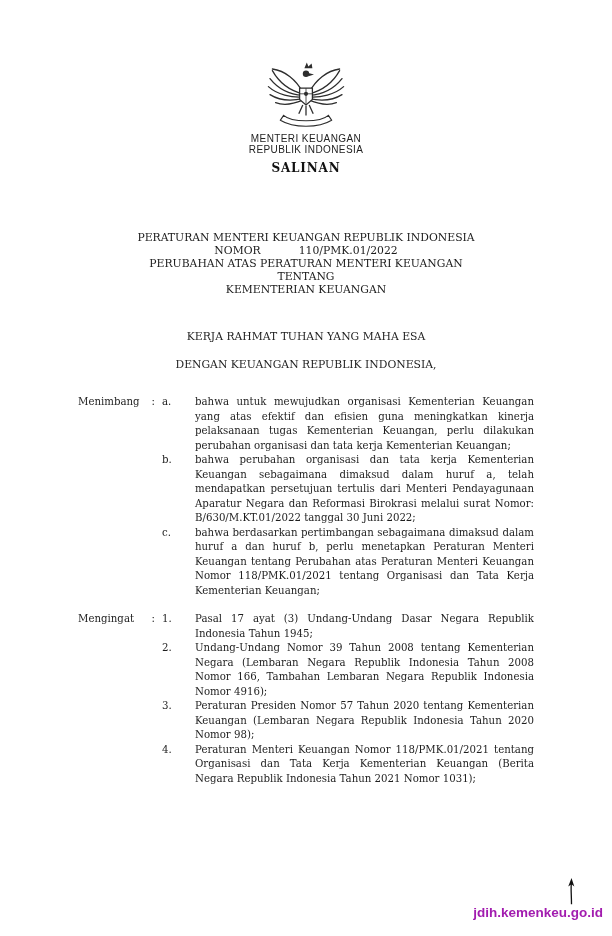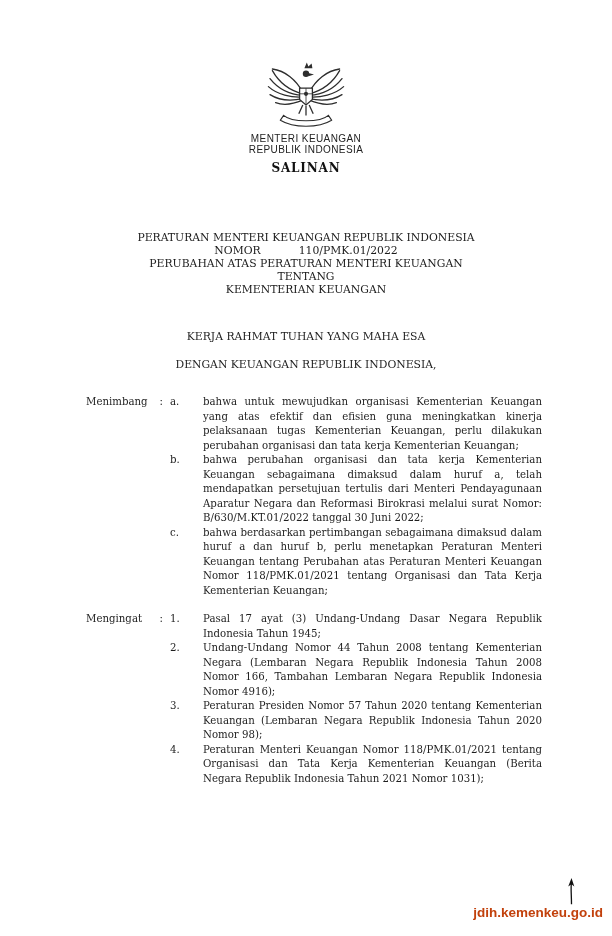--- a/index.html
+++ b/index.html
@@ -45,21 +45,21 @@
   .authority {
     position: absolute; top: 358px; left: 0; right: 0;
     text-align: center; font-size: 10.8px;
   }
 
   
   .body-area {
     position: absolute; top: 395px; left: 78px; width: 456px;
     font-size: 10.2px; line-height: 14.5px;
   }
-  .block { display: flex; align-items: flex-start; margin-left: 8px; }
+  .block { display: flex; align-items: flex-start; }
   .block + .block { margin-top: 14px; }
   .block-label {
     width: 84px; flex-shrink: 0;
     display: flex; justify-content: space-between;
     padding-right: 7px; box-sizing: border-box;
   }
   .items { width: 372px; }
   .item { display: flex; align-items: flex-start; }
   .marker { width: 33px; flex-shrink: 0; }
   .item-text {
@@ -169,33 +169,33 @@
         <span>Mengingat</span>
         <span>:</span>
       </div>
       <div class="items">
         <div class="item">
           <span class="marker">1.</span>
           <div class="item-text">Pasal 17 ayat (3) Undang-Undang Dasar Negara Republik Indonesia Tahun 1945;</div>
         </div>
         <div class="item">
           <span class="marker">2.</span>
-          <div class="item-text">Undang-Undang Nomor 44 Tahun 2008 tentang Kementerian Negara (Lembaran Negara Republik Indonesia Tahun 2008 Nomor 166, Tambahan Lembaran Negara Republik Indonesia Nomor 4916);</div>
+          <div class="item-text">Undang-Undang Nomor 39 Tahun 2008 tentang Kementerian Negara (Lembaran Negara Republik Indonesia Tahun 2008 Nomor 166, Tambahan Lembaran Negara Republik Indonesia Nomor 4916);</div>
         </div>
         <div class="item">
           <span class="marker">3.</span>
           <div class="item-text">Peraturan Presiden Nomor 57 Tahun 2020 tentang Kementerian Keuangan (Lembaran Negara Republik Indonesia Tahun 2020 Nomor 98);</div>
         </div>
         <div class="item">
           <span class="marker">4.</span>
           <div class="item-text">Peraturan Menteri Keuangan Nomor 118/PMK.01/2021 tentang Organisasi dan Tata Kerja Kementerian Keuangan (Berita Negara Republik Indonesia Tahun 2021 Nomor 1031);</div>
         </div>
       </div>
     </div>
   </div>
 
   <svg class="cursor-mark" viewBox="0 0 16 30" width="15" height="28" aria-hidden="true">
     <path d="M8 28 C8 18 7 10 8 5" stroke="#111" stroke-width="1.4" fill="none"></path>
     <path d="M8 0 L4.5 9 L8 6.8 L11 9 Z" fill="#111"></path>
   </svg>
-  <a class="footer-link" href="#" style="color: #c2410c;">jdih.kemenkeu.go.id</a>
+  <a class="footer-link" href="#" style="color: #a21caf;">jdih.kemenkeu.go.id</a>
 
 </div>
 
 </body></html>

